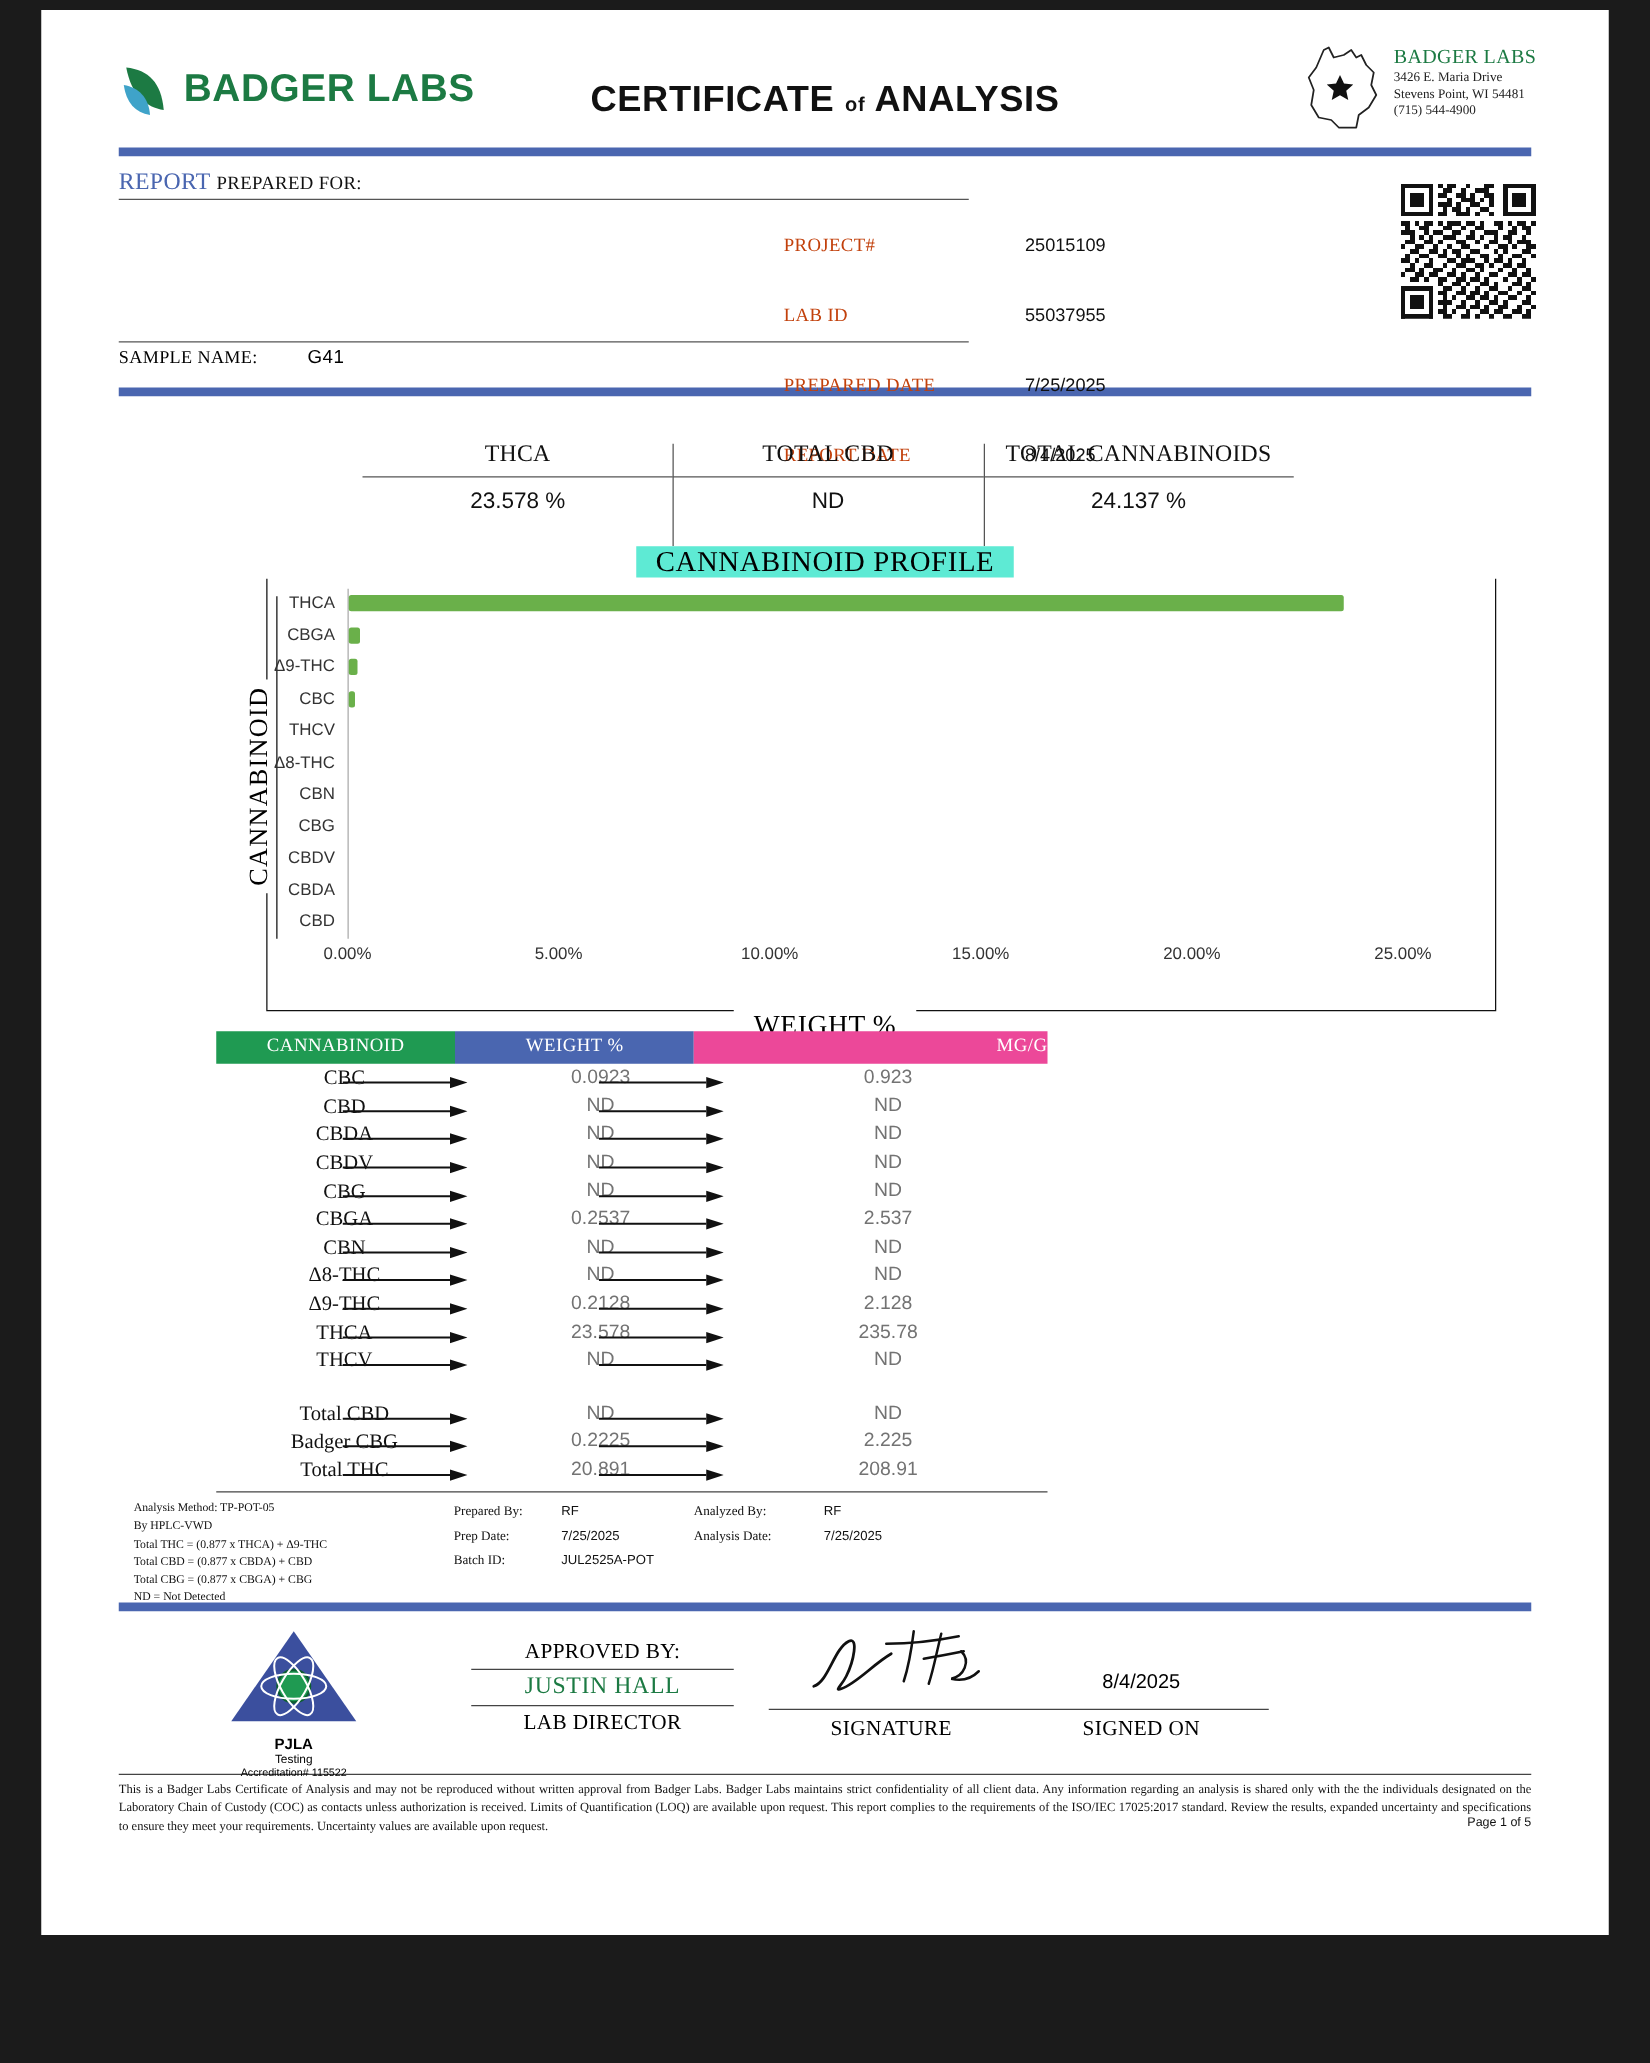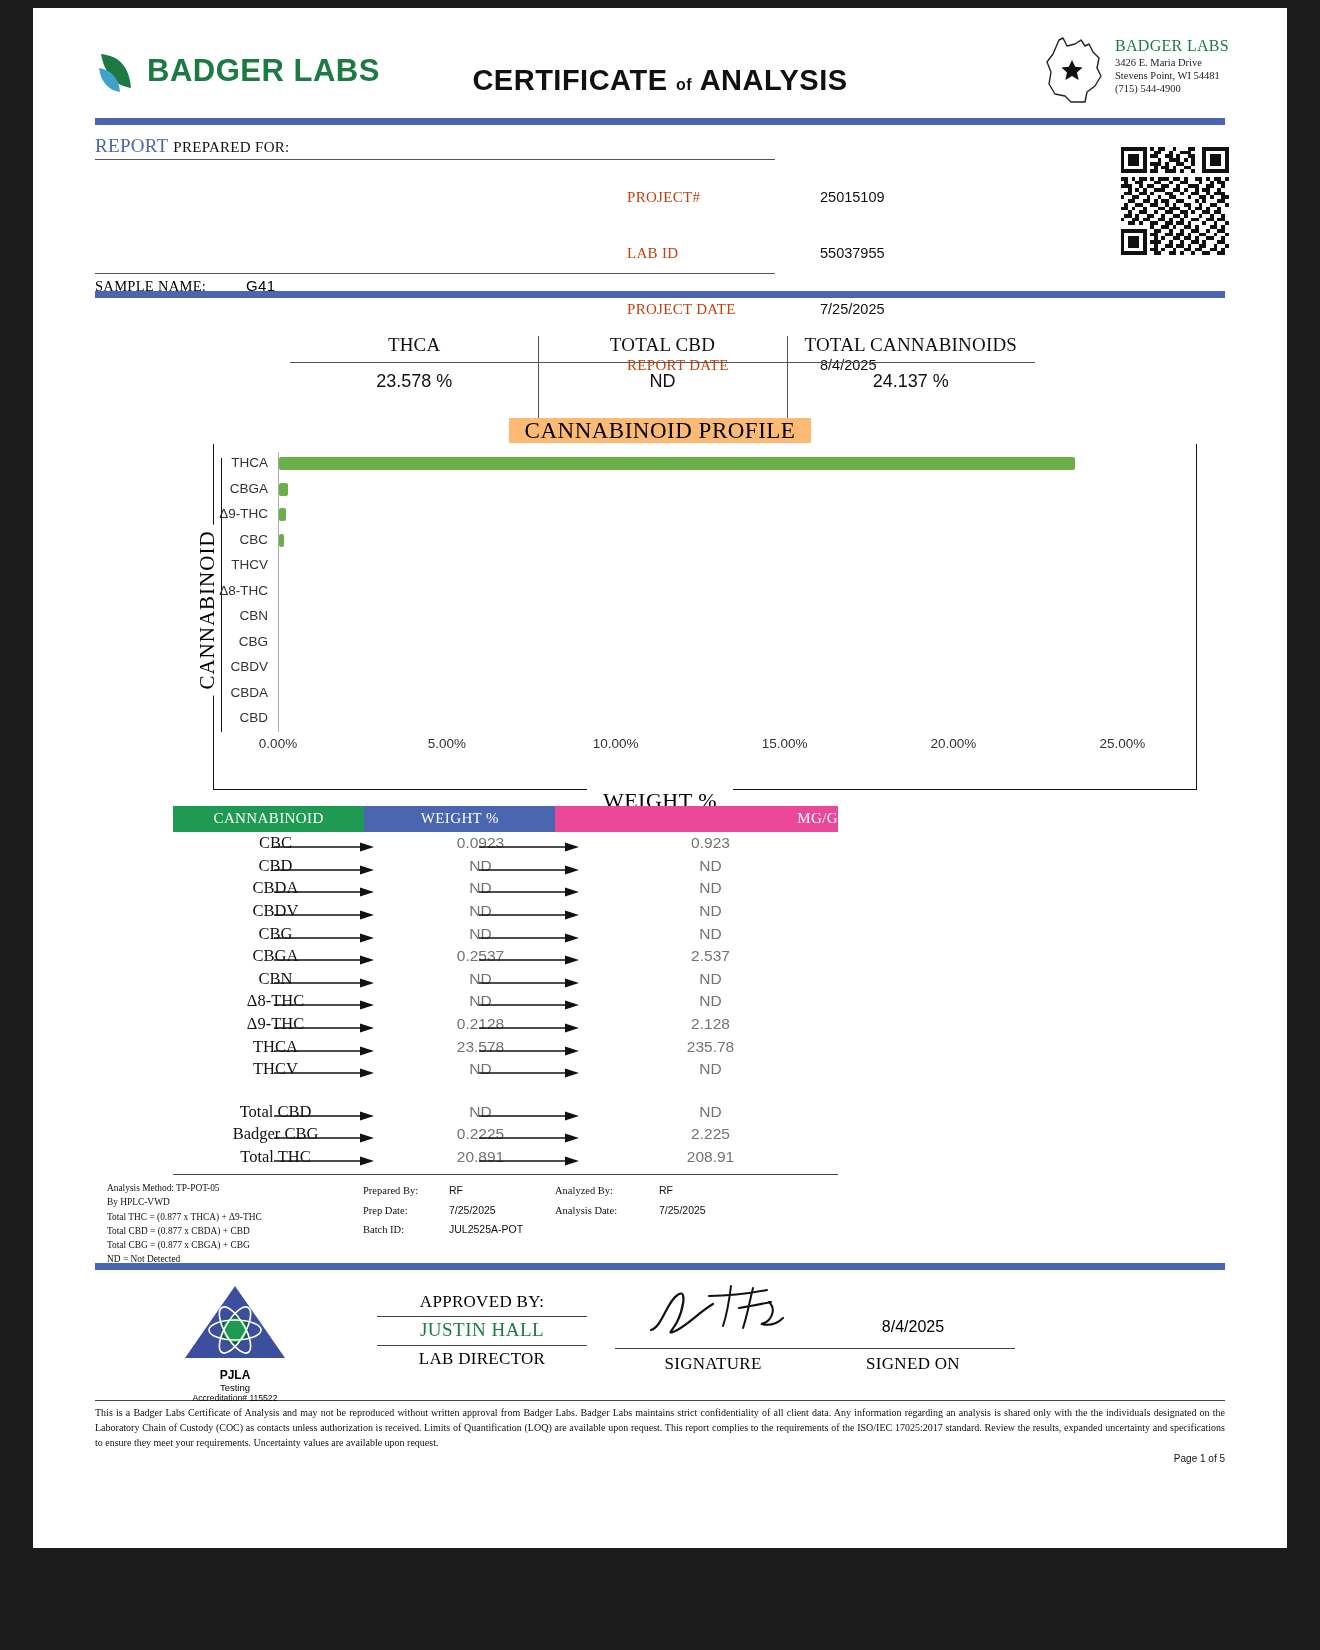--- a/index.html
+++ b/index.html
@@ -35,21 +35,21 @@
   .lab-block { position:absolute; right:58px; top:28px; display:flex; align-items:flex-start; }
   .wi-outline { width:66px; height:70px; margin-right:8px; }
   .lab-text { line-height:1.25; }
   .lab-name { color:#1c7a43; font-size:16px; letter-spacing:.3px; }
   .lab-addr { font-size:10.5px; color:#222; }
 
   .rule-blue { height:7px; background:#4a66b0; margin:0 62px; }
   .rule-blue.wide { margin:0 62px; }
 
   
-  .report-area { position:relative; padding: 10px 62px 12px 62px; height: 166px; }
+  .report-area { position:relative; padding: 10px 62px 12px 62px; height: 185px; }
   .rep-label { font-size:19px; color:#4a66b0; letter-spacing:.3px; }
   .rep-label small { color:#111; font-size:15px; letter-spacing:.3px; }
   .hr-thin { border-bottom:1px solid #555; width:680px; margin-top:2px; }
   .addr { font-family:"Liberation Sans", sans-serif; font-size:15.5px; color:#111; line-height:1.62; margin-top:4px; }
   .addr .co { font-family:"Liberation Serif", serif; font-size:18px; }
   .meta { position:absolute; right:370px; top:28px; width:320px; }
   .meta-row { display:flex; justify-content:flex-end; align-items:baseline; margin-bottom:3px; }
   .meta-k { color:#c2410c; font-size:15px; letter-spacing:.3px; text-align:left; width:180px;margin-top:36px; }
   .meta-v { font-family:"Liberation Sans", sans-serif; font-size:14.5px; color:#111; width:110px; text-align:left; padding-left:13px; }
   .qr { position:absolute; right:55px; top:22px; width:115px; height:108px; }
@@ -68,21 +68,21 @@
   .sum-underline { border-bottom:1px solid #555; }
   .sum-v { font-family:"Liberation Sans", sans-serif; font-size:18px; padding-top:8px; color:#111; }
 
   
   .chart-wrap { position:relative; margin: 28px 62px 0 62px; height: 380px; }
   .chart-box { position:absolute; left:118px; right:28px; top:10px; bottom:10px; border:1px solid #111; }
   .chart-title {
     position:absolute; left:0; right:0; top:-2px; text-align:center;
     font-size:23px; letter-spacing:.5px; background:#fff; display:block;
   }
-  .chart-title span { background:#fdba74; padding:0 16px; }
+  .chart-title span { background:#5eead4; padding:0 16px; }
   .chart-xlabel {
     position:absolute; left:0; right:0; bottom:-14px; text-align:center;
     font-size:22px; letter-spacing:.5px;
   }
   .chart-xlabel span { background:#fff; padding:0 16px; }
   .y-axis-title {
     position:absolute; left:112px; top:50%; transform:translate(-50%,-50%) rotate(-90deg);
     font-size:21px; letter-spacing:1px; white-space:nowrap; background:#fff; padding:0 6px;
   }
   .y-axis-bracket {
@@ -216,21 +216,21 @@
     <div class="meta">
       <div class="meta-row">
         <span class="meta-k">PROJECT#</span>
         <span class="meta-v">25015109</span>
       </div>
       <div class="meta-row">
         <span class="meta-k">LAB ID</span>
         <span class="meta-v">55037955</span>
       </div>
       <div class="meta-row">
-        <span class="meta-k">PROJECT DATE</span>
+        <span class="meta-k">PREPARED DATE</span>
         <span class="meta-v">7/25/2025</span>
       </div>
       <div class="meta-row">
         <span class="meta-k">REPORT DATE</span>
         <span class="meta-v">8/4/2025</span>
       </div>
     </div>
 
     <span class="qr">
       <svg width="115" height="108" viewBox="0 0 29 29" shape-rendering="crispEdges">

